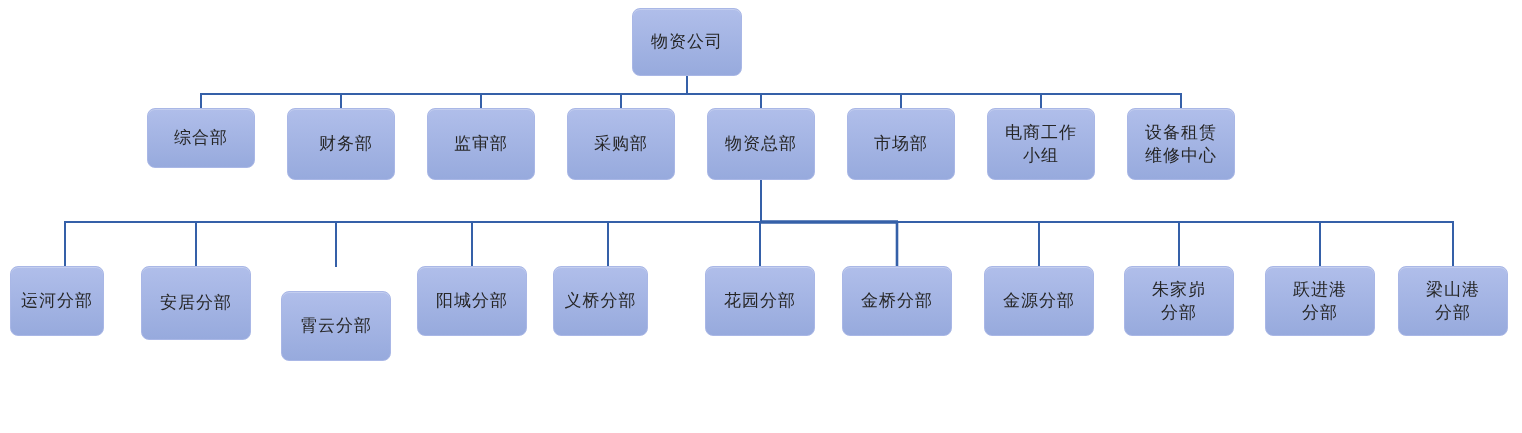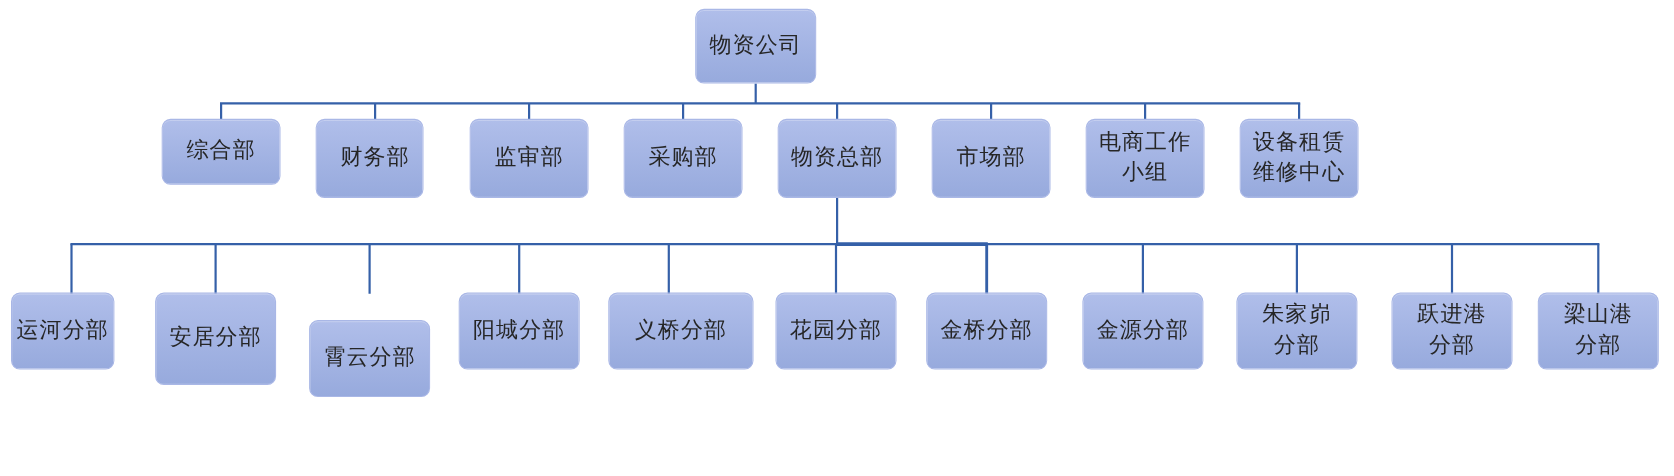--- a/index.html
+++ b/index.html
@@ -25,21 +25,21 @@
   }
   .org-node {
     position: absolute;
     box-sizing: border-box;
     border-radius: 8px;
     display: flex;
     align-items: center;
     justify-content: center;
     text-align: center;
     white-space: pre-line;
-    font-size: 20px;
+    font-size: 17px;
     letter-spacing: 1px;
     line-height: 1.38;
     color: var(--text-color, #262626);
     background: linear-gradient(180deg, var(--fill-top, #b0beea) 0%, var(--fill-bottom, #97aadd) 100%);
     border: 1px solid var(--node-border, #a9b7e6);
     box-shadow: inset 0 1px 0 rgba(255,255,255,0.25);
   }
   #root-node {
     left: 632px;
     top: 8px;
@@ -73,34 +73,34 @@
       <line x1="760" y1="222" x2="760" y2="267" stroke="#3560a8" stroke-width="2"></line>
       <line x1="897" y1="222" x2="897" y2="267" stroke="#3560a8" stroke-width="2.6"></line>
       <line x1="1039" y1="222" x2="1039" y2="267" stroke="#3560a8" stroke-width="2"></line>
       <line x1="1179" y1="222" x2="1179" y2="267" stroke="#3560a8" stroke-width="2"></line>
       <line x1="1320" y1="222" x2="1320" y2="267" stroke="#3560a8" stroke-width="2"></line>
       <line x1="1453" y1="222" x2="1453" y2="267" stroke="#3560a8" stroke-width="2"></line>
     </svg>
   <div id="nodes">
     <div class="org-node" id="root-node">物资公司</div>
   <div class="org-node" style="left: 147px; top: 108px; width: 108px; height: 60px;">综合部</div>
-      <div class="org-node" style="left: 287px; top: 108px; width: 98px; height: 72px; padding-left: 10px;">财务部</div>
+      <div class="org-node" style="left: 287px; top: 108px; width: 108px; height: 72px; padding-left: 10px;">财务部</div>
       <div class="org-node" style="left: 427px; top: 108px; width: 108px; height: 72px;">监审部</div>
       <div class="org-node" style="left: 567px; top: 108px; width: 108px; height: 72px;">采购部</div>
       <div class="org-node" style="left: 707px; top: 108px; width: 108px; height: 72px;">物资总部</div>
       <div class="org-node" style="left: 847px; top: 108px; width: 108px; height: 72px;">市场部</div>
       <div class="org-node" style="left: 987px; top: 108px; width: 108px; height: 72px;">电商工作
 小组</div>
       <div class="org-node" style="left: 1127px; top: 108px; width: 108px; height: 72px;">设备租赁
 维修中心</div>
       <div class="org-node" style="left: 10px; top: 266px; width: 94px; height: 70px;">运河分部</div>
-      <div class="org-node" style="left: 141px; top: 266px; width: 110px; height: 84px;">安居分部</div>
+      <div class="org-node" style="left: 141px; top: 266px; width: 110px; height: 74px;">安居分部</div>
       <div class="org-node" style="left: 281px; top: 266px; width: 110px; height: 70px; margin-top: 25px;">霄云分部</div>
       <div class="org-node" style="left: 417px; top: 266px; width: 110px; height: 70px;">阳城分部</div>
-      <div class="org-node" style="left: 553px; top: 266px; width: 132px; height: 70px;">义桥分部</div>
+      <div class="org-node" style="left: 553px; top: 266px; width: 95px; height: 70px;">义桥分部</div>
       <div class="org-node" style="left: 705px; top: 266px; width: 110px; height: 70px;">花园分部</div>
       <div class="org-node" style="left: 842px; top: 266px; width: 110px; height: 70px;">金桥分部</div>
       <div class="org-node" style="left: 984px; top: 266px; width: 110px; height: 70px;">金源分部</div>
       <div class="org-node" style="left: 1124px; top: 266px; width: 110px; height: 70px;">朱家峁
 分部</div>
       <div class="org-node" style="left: 1265px; top: 266px; width: 110px; height: 70px;">跃进港
 分部</div>
       <div class="org-node" style="left: 1398px; top: 266px; width: 110px; height: 70px;">梁山港
 分部</div>
     </div>

